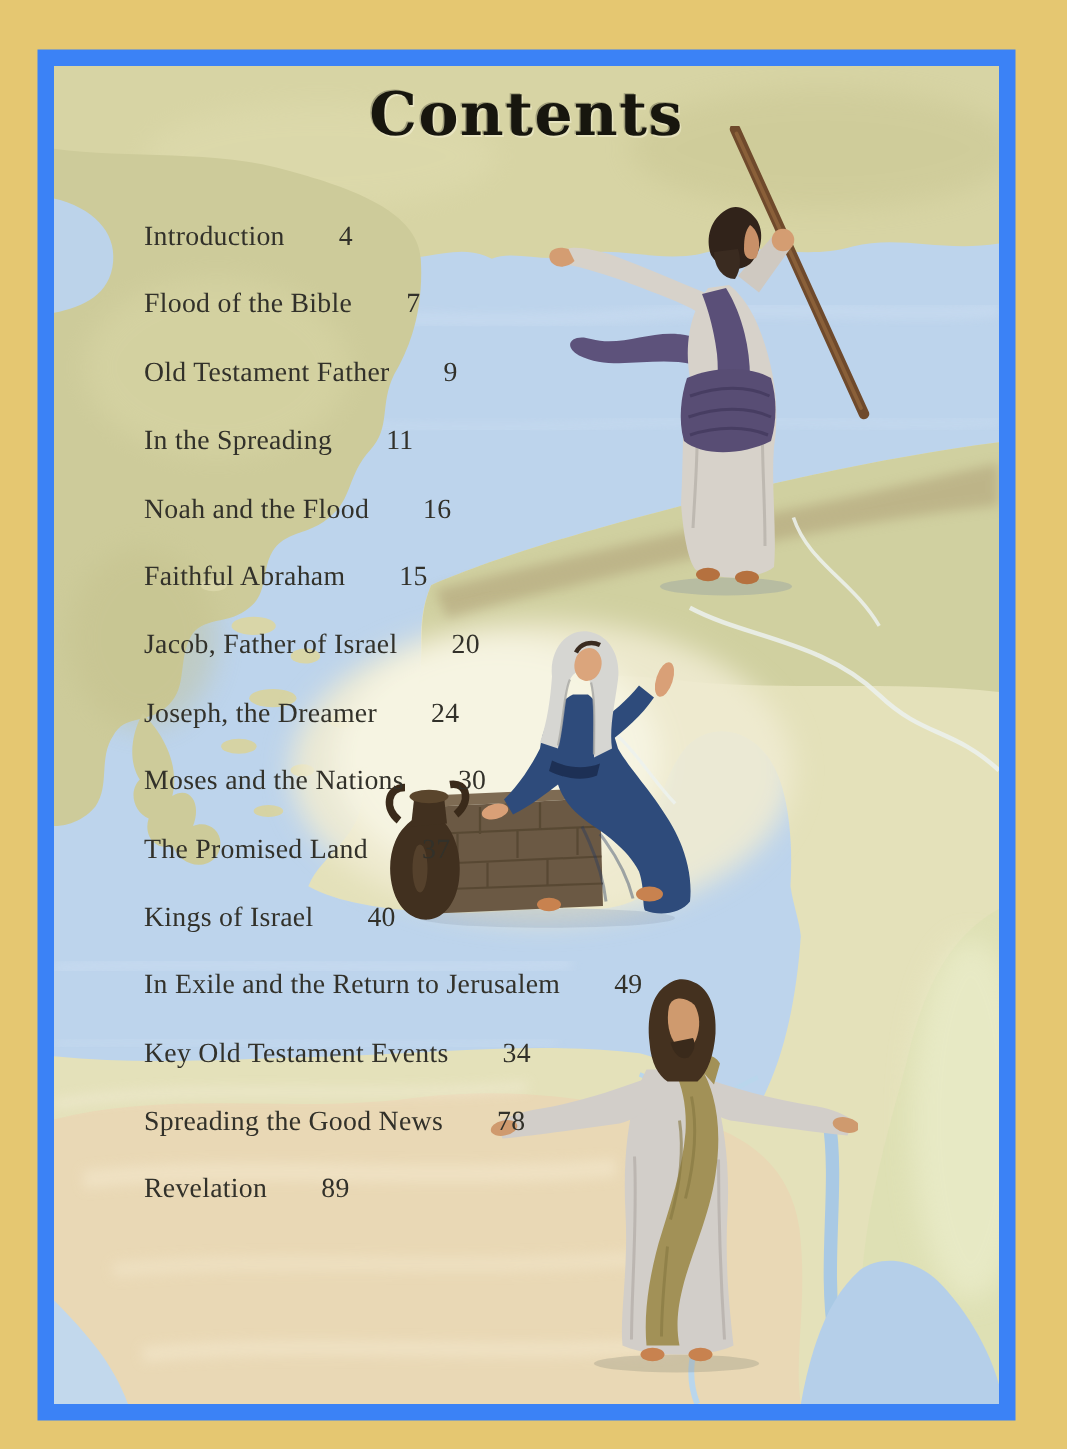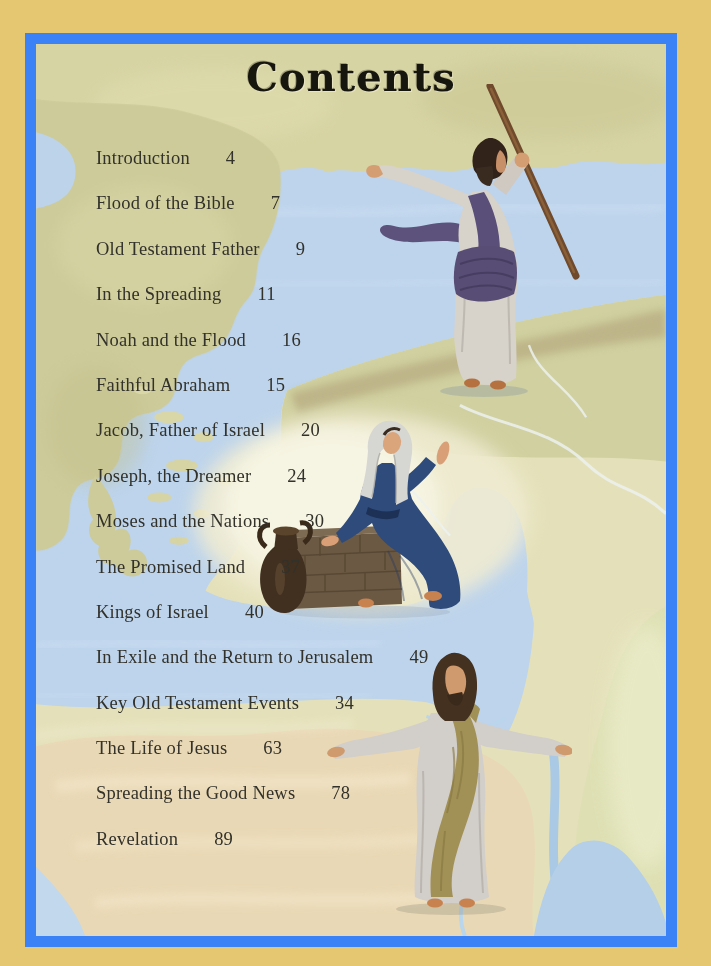--- a/index.html
+++ b/index.html
@@ -290,24 +290,20 @@
   <div class="toc-row">
     <span class="toc-label">In Exile and the Return to Jerusalem</span>
     <span class="toc-page">49</span>
   </div>
 
   <div class="toc-row">
     <span class="toc-label">Key Old Testament Events</span>
     <span class="toc-page">34</span>
   </div>
 
-  <div class="toc-row">
-    <span class="toc-label">The Life of Jesus</span>
-    <span class="toc-page">63</span>
-  </div>
 
 
   <div class="toc-row">
     <span class="toc-label">Spreading the Good News</span>
     <span class="toc-page">78</span>
   </div>
 
   <div class="toc-row">
     <span class="toc-label">Revelation</span>
     <span class="toc-page">89</span>

